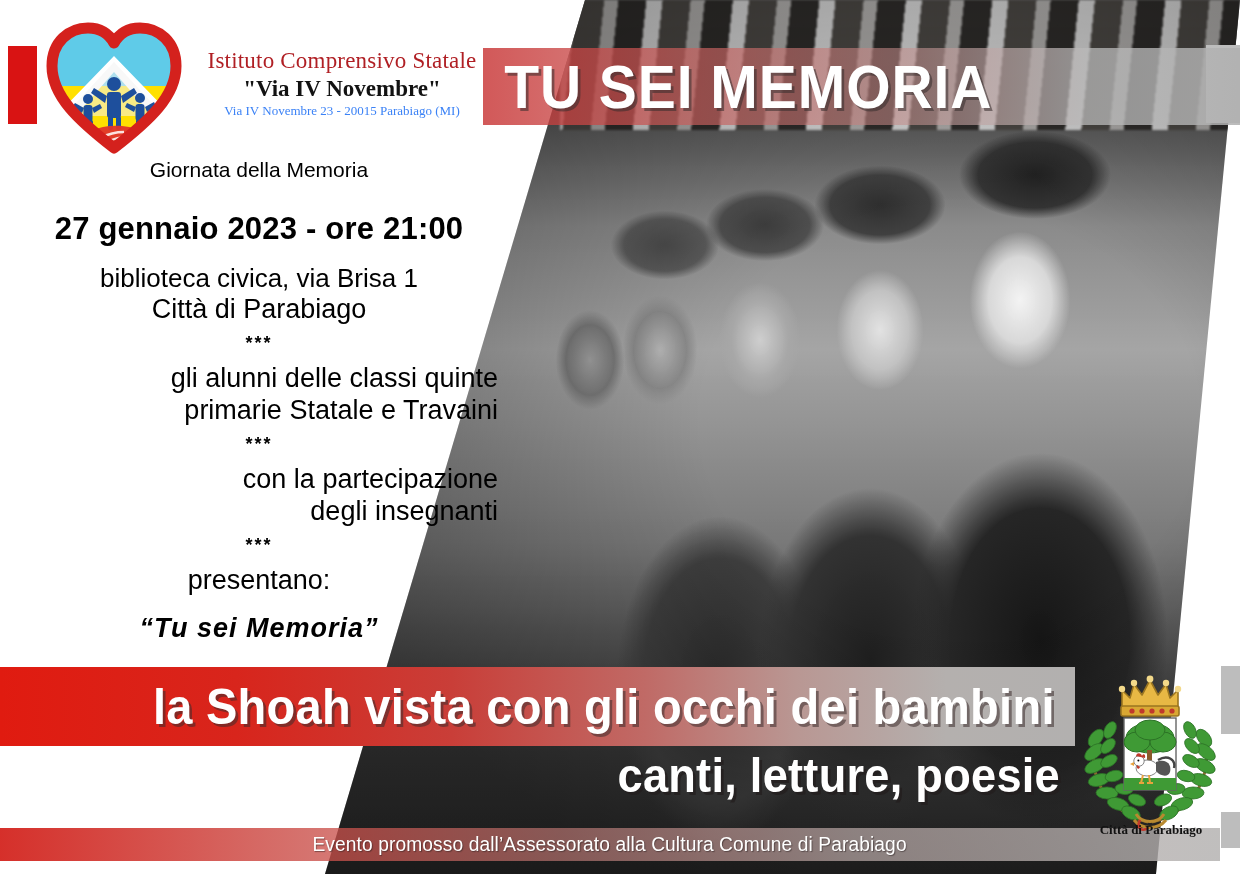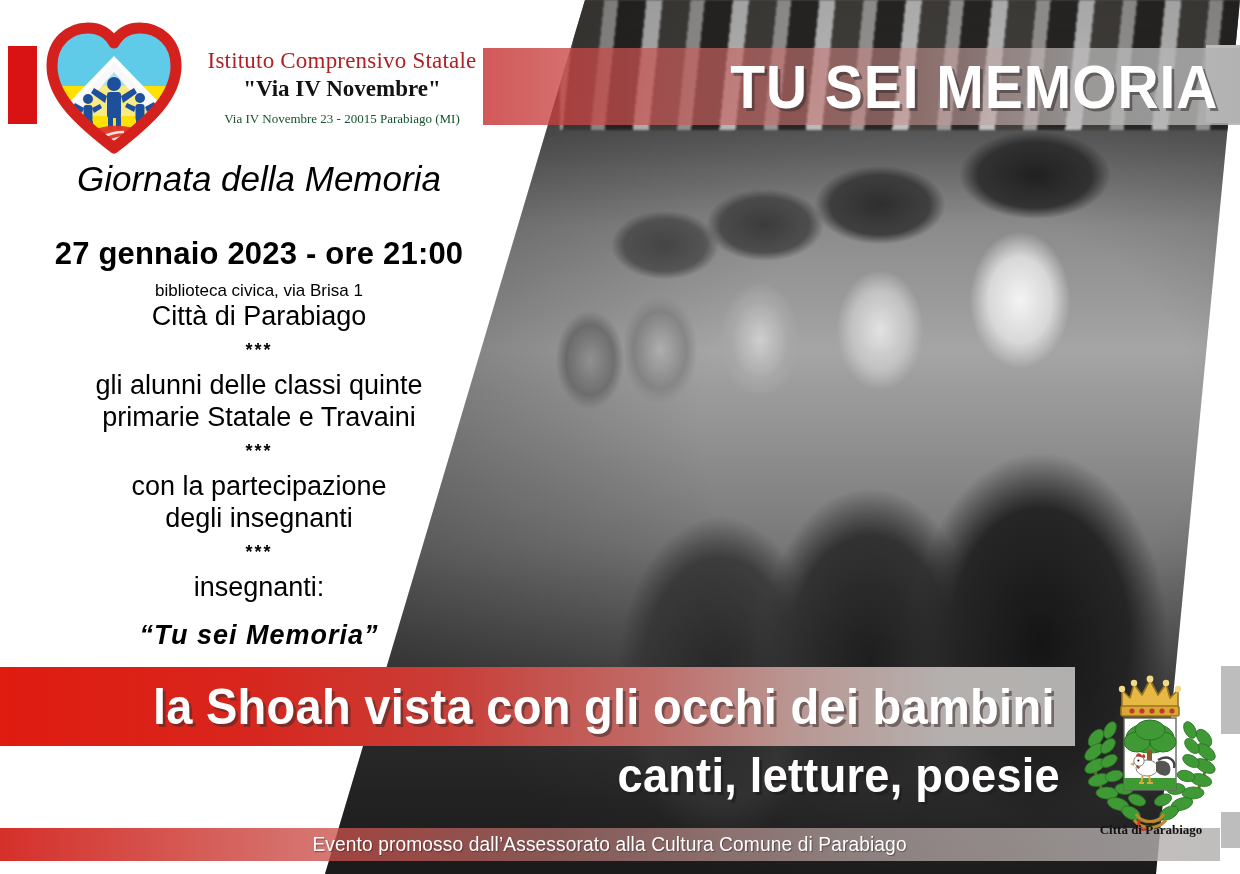--- a/index.html
+++ b/index.html
@@ -132,39 +132,39 @@
   #institute-line2 {
     font-family: "Liberation Serif", serif;
     font-size: 23px;
     font-weight: bold;
     color: #121212;
     margin-top: 2px;
   }
   #institute-line3 {
     font-family: "Liberation Serif", serif;
     font-size: 13px;
-    color: #14532d;
-    margin-top: 10px;
+    color: #3b82f6;
+    margin-top: 2px;
     white-space: nowrap;
   }
 
   
   #header-banner {
     position: absolute;
     left: 483px; top: 48px;
     width: 757px; height: 77px;
     background: linear-gradient(90deg,
         rgba(200,52,52,0.82) 0%,
         rgba(199,92,90,0.70) 26%,
         rgba(196,140,138,0.56) 55%,
         rgba(186,186,186,0.74) 80%,
         rgba(176,176,176,0.86) 100%);
     display: flex;
     align-items: center;
-    justify-content: flex-end;
+    justify-content: flex-start;
   }
   #header-title {
     font-family: "Liberation Sans Narrow", "Liberation Sans", sans-serif;
     font-size: 62px;
     font-weight: bold;
     color: #ffffff;
     letter-spacing: 1px;
     transform: scaleX(0.92);
     text-shadow: 3px 3px 0 rgba(55,45,45,0.55);
     white-space: nowrap;
@@ -174,26 +174,26 @@
   #left-column {
     position: absolute;
     left: 20px; top: 158px;
     width: 478px;
     text-align: center;
     color: #000000;
   }
   #left-column .line {
     line-height: 1.18;
   }
-  .txt-event-name { font-size: 35px; margin-bottom: 37px; font-style: italic; }
-  .txt-datetime   { font-size: 31px; font-weight: bold; letter-spacing: 0.2px; margin-bottom: 8px; }
-  .txt-venue      { font-size: 17px; }
+  .txt-event-name { font-size: 21px; margin-bottom: 28px; }
+  .txt-datetime   { font-size: 31px; font-weight: bold; letter-spacing: 0.2px; margin-bottom: 16px; }
+  .txt-venue      { font-size: 26px; }
   .txt-city       { font-size: 27px; }
   .sep            { font-size: 18px; font-weight: bold; letter-spacing: 2px; margin: 7px 0 9px 0; }
-  .txt-body       { font-size: 27px; }
+  .txt-body       { font-size: 27px; text-align: right; }
   .txt-presentano { font-size: 27px; }
   .txt-worktitle  { font-size: 27px; font-weight: bold; font-style: italic; letter-spacing: 1px; margin-top: 16px; }
 
   
   #main-banner {
     position: absolute;
     left: 0px; top: 667px;
     width: 1075px; height: 79px;
     background: linear-gradient(90deg,
         #e01b10 0%,
@@ -363,21 +363,21 @@
     <div class="line txt-datetime">27 gennaio 2023 - ore 21:00</div>
     <div class="line txt-venue">biblioteca civica, via Brisa 1</div>
     <div class="line txt-city">Città di Parabiago</div>
     <div class="line sep">***</div>
     <div class="line txt-body">gli alunni delle classi quinte</div>
     <div class="line txt-body">primarie Statale e Travaini</div>
     <div class="line sep">***</div>
     <div class="line txt-body">con la partecipazione</div>
     <div class="line txt-body">degli insegnanti</div>
     <div class="line sep">***</div>
-    <div class="line txt-presentano">insegnanti:</div>
+    <div class="line txt-presentano">presentano:</div>
     <div class="line txt-worktitle">“Tu sei Memoria”</div>
   </div>
 
   <div id="main-banner">
     <div id="main-banner-text">la Shoah vista con gli occhi dei bambini</div>
   </div>
 
   <div id="subtitle-text">canti, letture, poesie</div>
 
   <div id="footer-banner">

